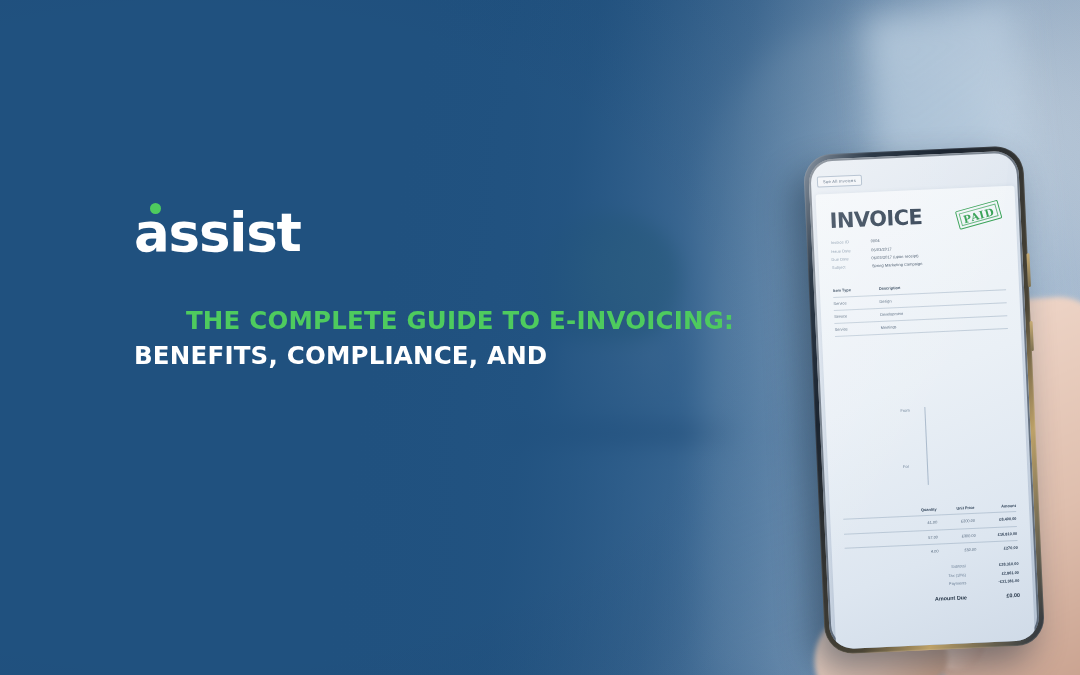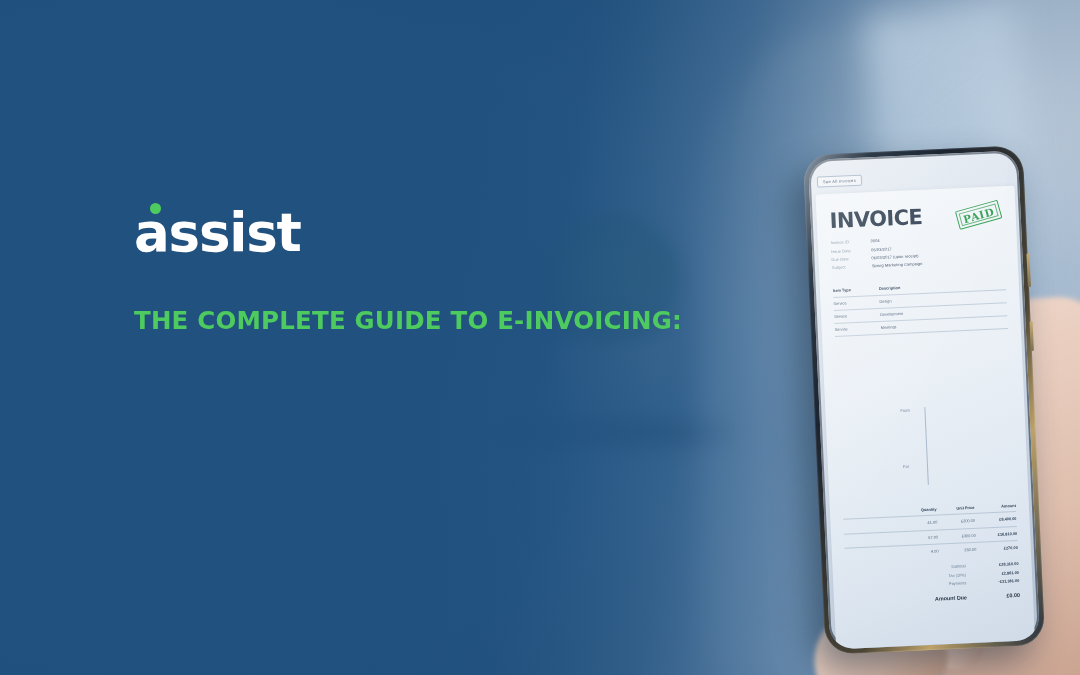--- a/index.html
+++ b/index.html
@@ -86,21 +86,21 @@
     position:absolute; width:11px; height:11px; border-radius:50%;
     background:#4ECB5E; left:16px; top:-3px;
   }
 
   .headline { margin-top:45px; }
   .headline-line {
     font-size:24.5px; font-weight:700; line-height:1.42;
     letter-spacing:.2px; text-transform:uppercase;
     font-family:"DejaVu Sans", sans-serif;
   }
-  .hl-green { color:#4ECB5E; }
+  .hl-green { color:#4ECB5E;text-align:right; }
   .hl-white { color:#ffffff; }
 
   
   .hand-wrap { position:absolute; left:760px; top:0; width:320px; height:675px; z-index:4; }
   .palm {
     position:absolute; left:166px; top:300px; width:190px; height:400px;
     border-radius:70px 46px 40px 52px;
     background:linear-gradient(160deg,#f0d8cb,#dfbfae 55%,#c69e8b);
     filter:blur(2.5px);
     transform:rotate(-4deg);
@@ -241,20 +241,21 @@
 
   <div class="content">
 
     <div class="logo">
       <span class="logo-dot"></span>
       <span class="logo-text">assist</span>
     </div>
 
     <div class="headline">
       <div class="headline-line hl-green">THE COMPLETE GUIDE TO E-INVOICING:</div>
+      <div class="headline-line hl-white">BENEFITS, COMPLIANCE, AND</div>
     </div>
 
   </div>
 
   <div class="hand-wrap">
     <div class="arm"></div>
     <div class="palm"></div>
 
     <div class="phone">
       <div class="phone-btn pb1"></div>

